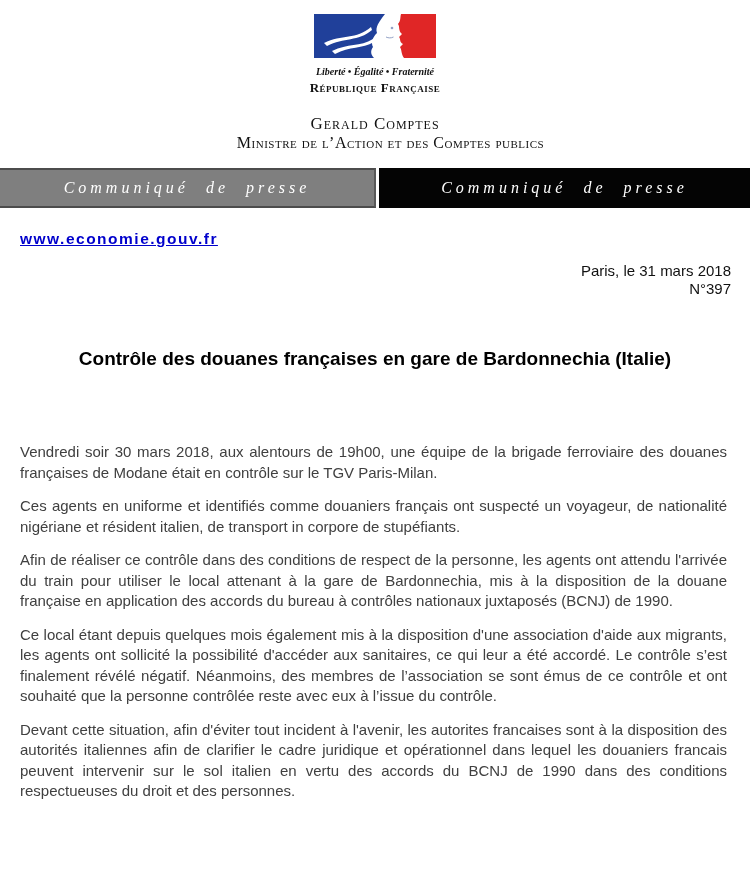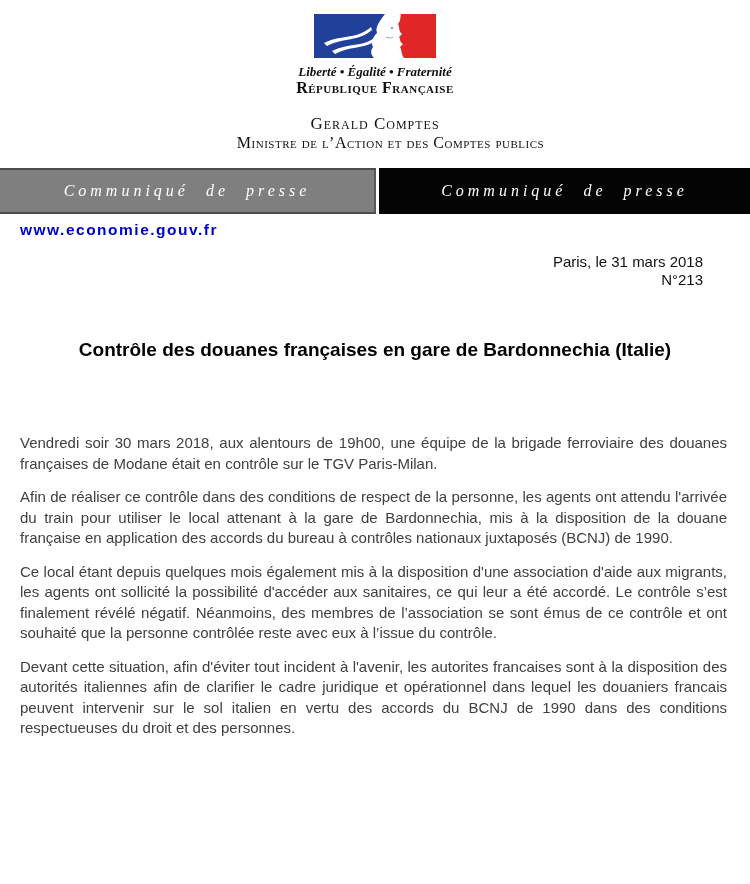--- a/index.html
+++ b/index.html
@@ -5,50 +5,50 @@
   html,body { margin:0; padding:0; background:#ffffff; }
   .page {
     width:750px; height:884px; position:relative; overflow:hidden;
     background:#ffffff; color:#1a1a1a;
     font-family:"Liberation Sans", sans-serif;
   }
   .header { text-align:center; padding-top:14px; }
   .logo { display:inline-block; line-height:0; }
   .logo-motto {
     font-family:"Liberation Serif", serif; font-style:italic; font-weight:bold;
-    font-size:13px; line-height:14px; margin-top:3px; color:#111;text-align:center;
+    font-size:10px; line-height:14px; margin-top:3px; color:#111;text-align:center;
   }
   .logo-republic {
     font-family:"Liberation Serif", serif; font-variant:small-caps; font-weight:bold;
-    font-size:16px; line-height:17px; letter-spacing:0.5px; color:#111;
+    font-size:13px; line-height:17px; letter-spacing:0.5px; color:#111;
   }
   .minister { margin-top:18px; font-family:"Liberation Serif", serif; font-variant:small-caps; color:#111; }
   .minister-name { font-size:17px; line-height:19px; letter-spacing:1px; }
   .minister-title { font-size:16px; line-height:19px; letter-spacing:0.5px;padding-left:31px; }
 
-  .banners { display:flex; margin-top:16px; height:46px; }
+  .banners { display:flex; margin-top:16px; height:40px; }
   .banner-left {
     width:376px; background:#7f7f7f; box-sizing:border-box;
     border-top:2px solid #4c4c4c; border-bottom:2px solid #4c4c4c; border-right:2px solid #595959;
     display:flex; align-items:center; justify-content:center;
   }
   .banner-gap { width:3px; background:#ffffff; }
   .banner-right { flex:1; background:#040404; display:flex; align-items:center; justify-content:center; }
   .banner-text {
     color:#ffffff; font-family:"Liberation Serif", serif; font-style:italic;
     font-size:16px; letter-spacing:4px; word-spacing:9px; white-space:nowrap;
   }
 
   .website {
-    display:inline-block; margin:7px 0 0 20px;
+    display:inline-block; margin:22px 0 0 20px;
     font-size:15.5px; font-weight:bold; letter-spacing:1.5px;
-    color:#0000cc; cursor:pointer;
+    color:#0000cc; text-decoration:underline; cursor:pointer;
   }
 
-  .dateline { margin-top:14px; padding-right:47px; text-align:right; font-size:15px; line-height:18px; color:#111; }
+  .dateline { margin-top:14px; padding-right:19px; text-align:right; font-size:15px; line-height:18px; color:#111; }
 
   .doc-title { margin-top:50px; text-align:center; font-size:19px; font-weight:bold; color:#000; padding:0 22px; }
 
   .body-text { margin:72px 23px 0 20px; font-size:15px; line-height:20.5px; text-align:justify; color:#404040; }
   .body-text p { margin:0 0 13px 0; }
 </style>
 </head>
 <body>
 
 <div class="page">
@@ -81,25 +81,26 @@
     <div class="banner-gap"></div>
     <div class="banner-right">
       <span class="banner-text">Communiqué de presse</span>
     </div>
   </div>
 
   <a class="website">www.economie.gouv.fr</a>
 
   <div class="dateline">
     <div>Paris, le 31 mars 2018</div>
-    <div>N°213</div>
+    <div>N°397</div>
   </div>
 
   <div class="doc-title">Contrôle des douanes françaises en gare de Bardonnechia (Italie)</div>
 
   <div class="body-text">
     <p>Vendredi soir 30 mars 2018, aux alentours de 19h00, une équipe de la brigade ferroviaire des douanes françaises de Modane était en contrôle sur le TGV Paris-Milan.</p>
+    <p>Ces agents en uniforme et identifiés comme douaniers français ont suspecté un voyageur, de nationalité nigériane et résident italien, de transport in corpore de stupéfiants.</p>
     <p>Afin de réaliser ce contrôle dans des conditions de respect de la personne, les agents ont attendu l'arrivée du train pour utiliser le local attenant à la gare de Bardonnechia, mis à la disposition de la douane française en application des accords du bureau à contrôles nationaux juxtaposés (BCNJ) de 1990.</p>
     <p>Ce local étant depuis quelques mois également mis à la disposition d'une association d'aide aux migrants, les agents ont sollicité la possibilité d'accéder aux sanitaires, ce qui leur a été accordé. Le contrôle s’est finalement révélé négatif. Néanmoins, des membres de l’association se sont émus de ce contrôle et ont souhaité que la personne contrôlée reste avec eux à l’issue du contrôle.</p>
     <p>Devant cette situation, afin d'éviter tout incident à l'avenir, les autorites francaises sont à la disposition des autorités italiennes afin de clarifier le cadre juridique et opérationnel dans lequel les douaniers francais peuvent intervenir sur le sol italien en vertu des accords du BCNJ de 1990 dans des conditions respectueuses du droit et des personnes.</p>
   </div>
 
 </div>
 
 </body></html>

